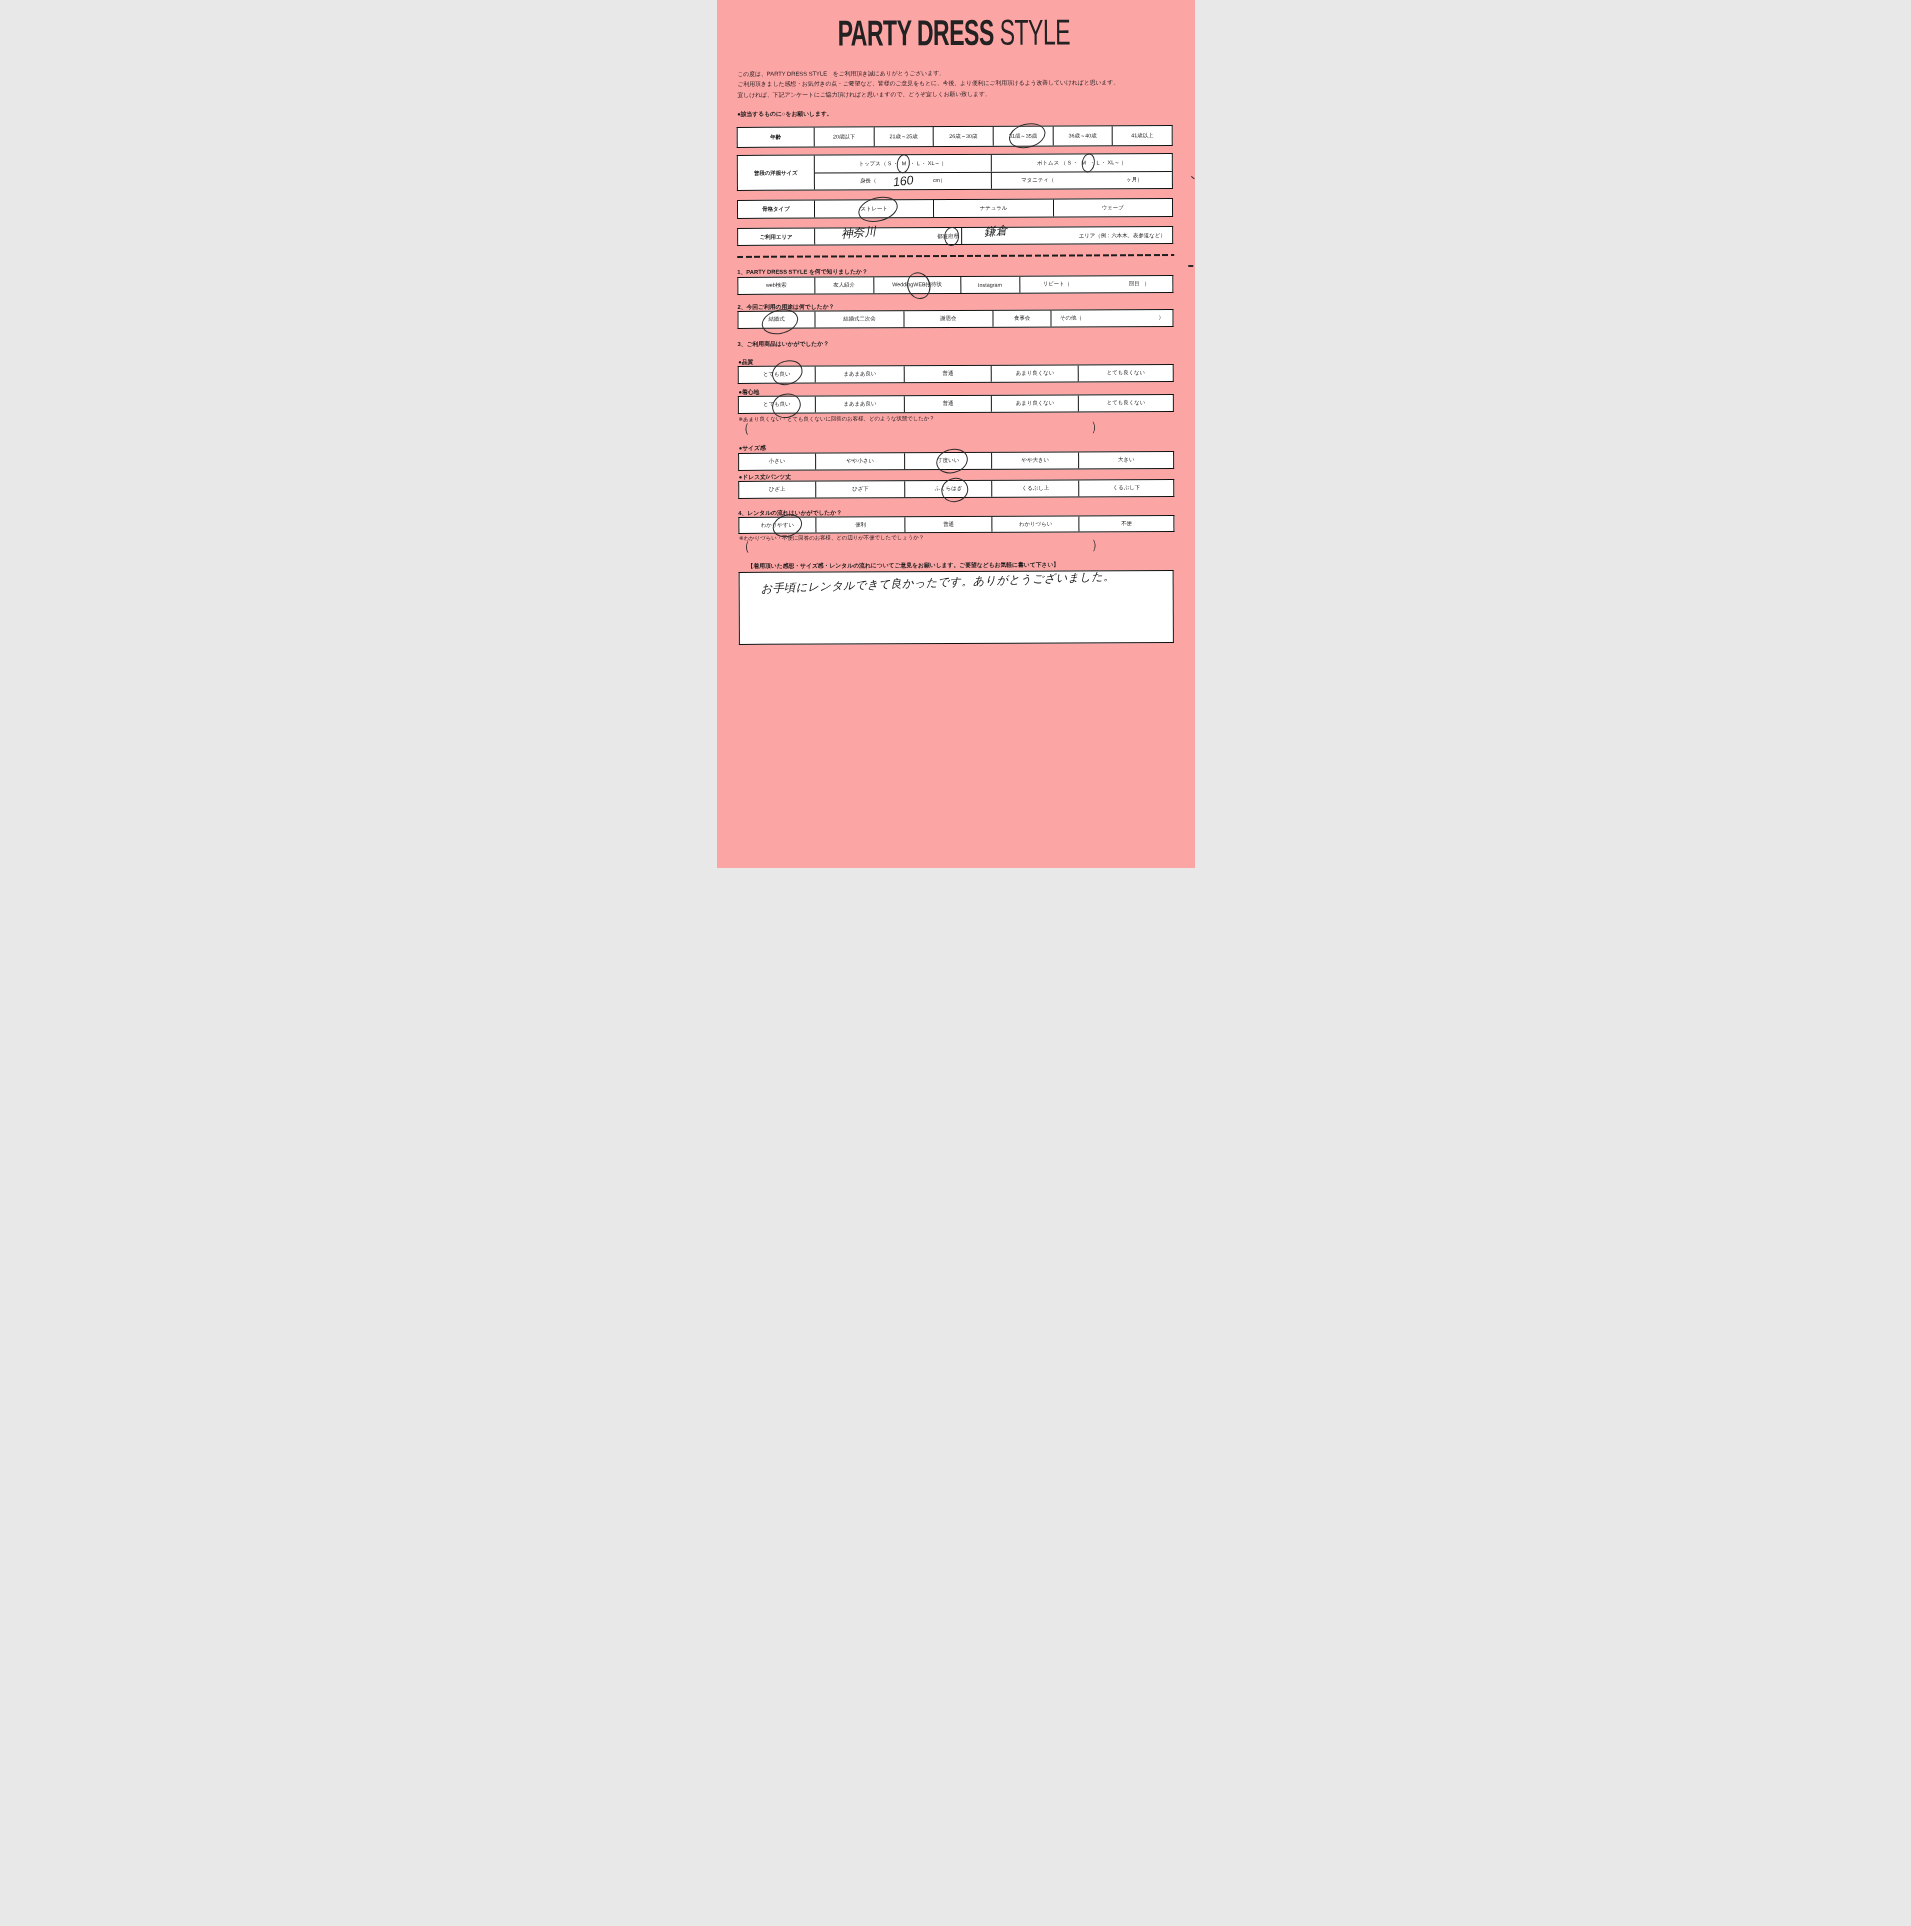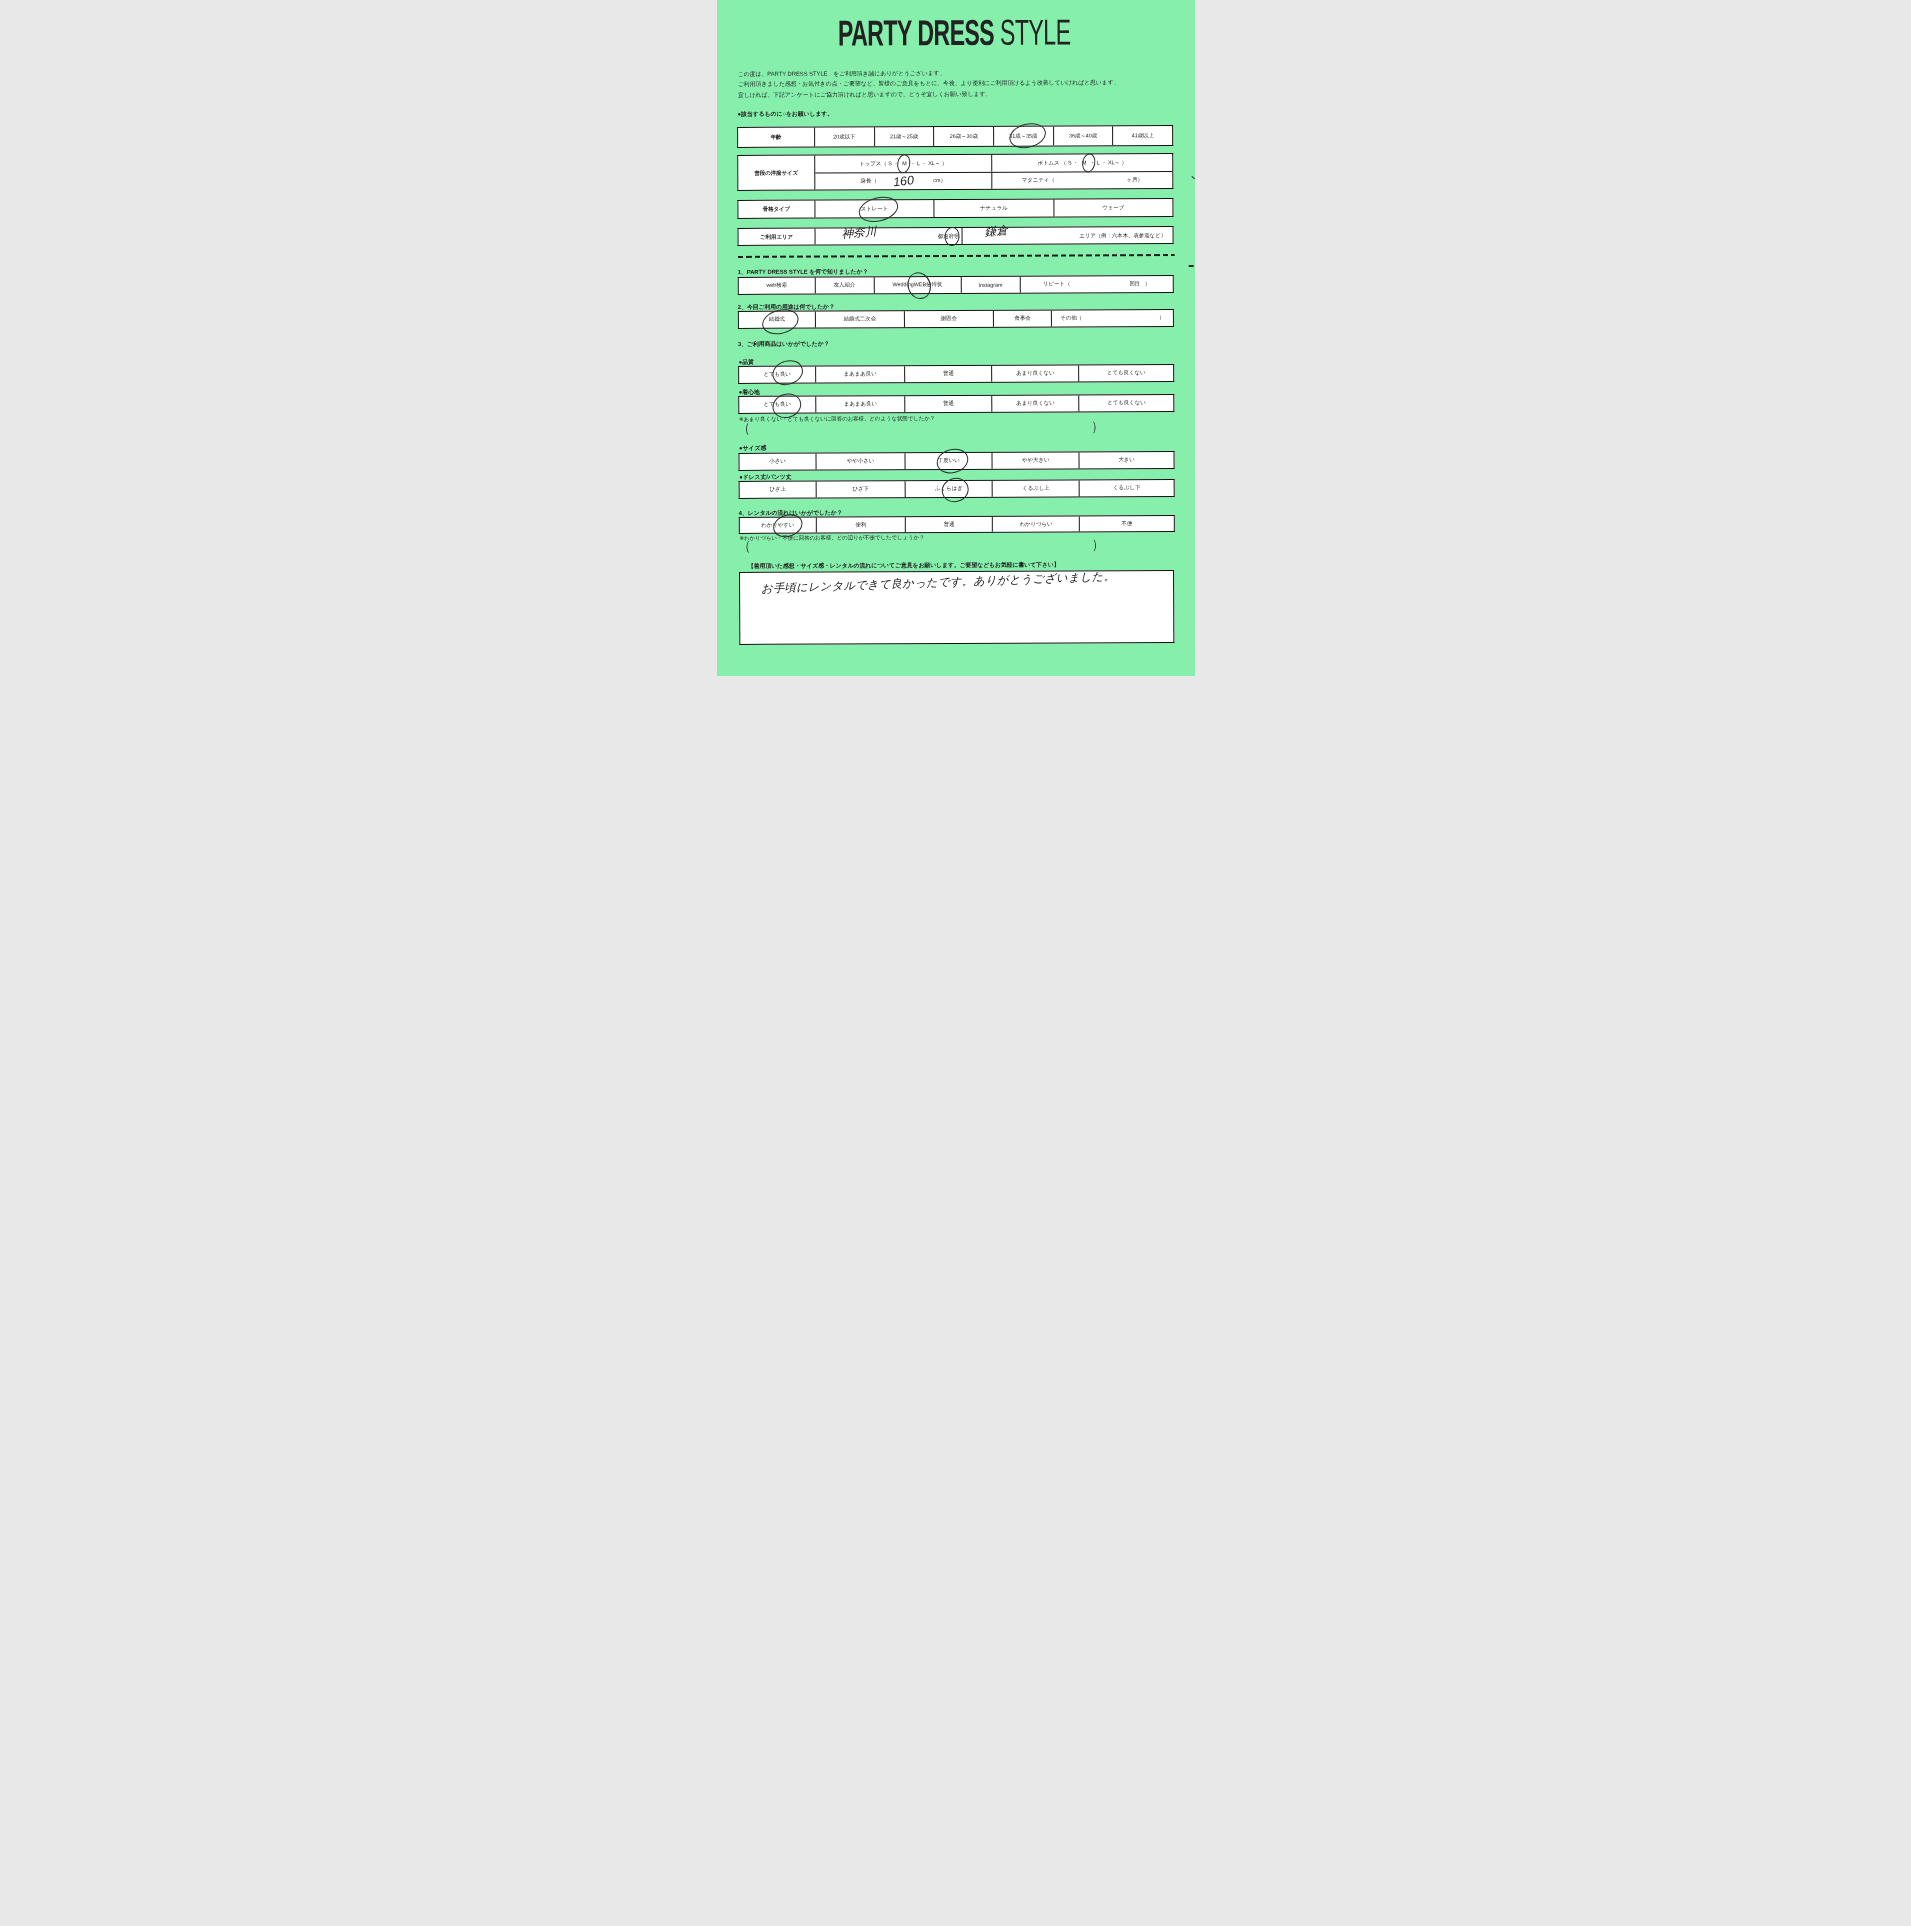--- a/index.html
+++ b/index.html
@@ -1,16 +1,16 @@
 <!DOCTYPE html>
 <html style="font-size:6.2px"><head>
 <meta charset="utf-8">
 <style>
   html,body{margin:0;padding:0;background:#e8e8e8;}
-  .page{position:relative;width:478px;height:676px;margin:0 auto;background:#86efac;overflow:hidden;
+  .page{position:relative;width:478px;height:868px;margin:0 auto;background:#fca5a5;overflow:hidden;
         font-family:"Liberation Sans","DejaVu Sans",sans-serif;color:#1a1a1a;}
   .sheet{position:absolute;left:0;top:0;width:100%;height:100%;transform:rotate(-0.25deg);transform-origin:50% 50%;}
   
   .title{position:absolute;top:14.6px;left:0;width:100%;text-align:center;white-space:nowrap;}
   .title-inner{display:inline-block;transform:scaleX(0.64);transform-origin:50% 50%;font-size:36px;line-height:1;
                letter-spacing:-0.8px;font-weight:bold;color:#222;}
   .title-sub{font-weight:400;}
   
   .intro{position:absolute;left:22px;top:68px;width:436px;font-size:5.8px;line-height:10.4px;white-space:nowrap;}
   .instruction{position:absolute;left:21.6px;top:109px;font-size:5.8px;font-weight:bold;}

